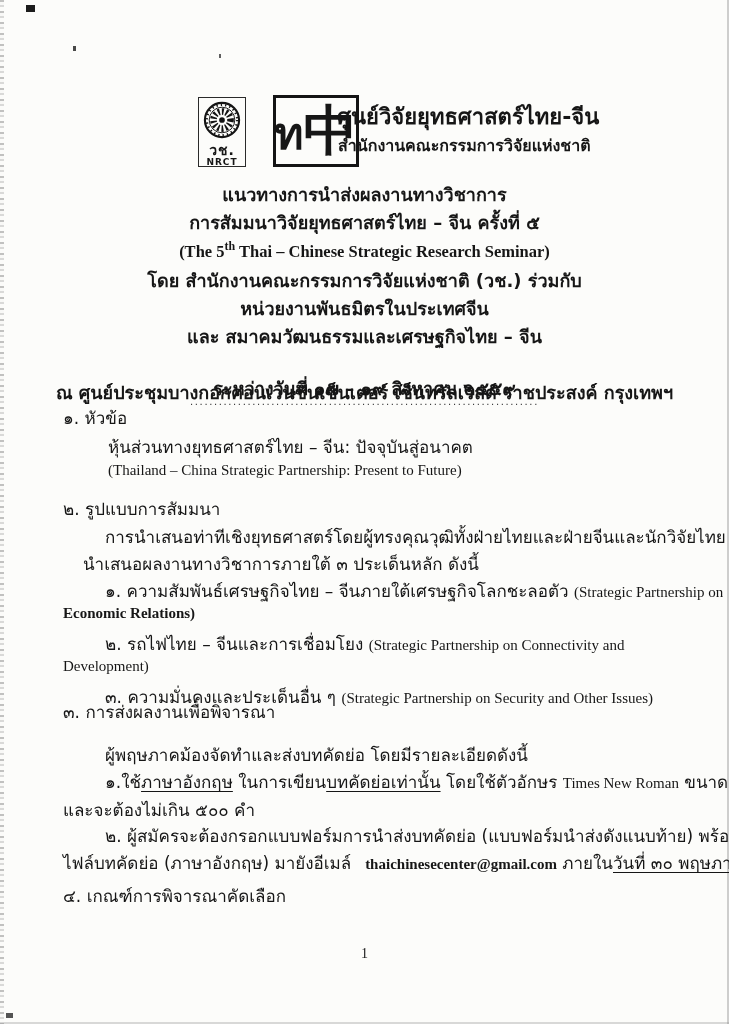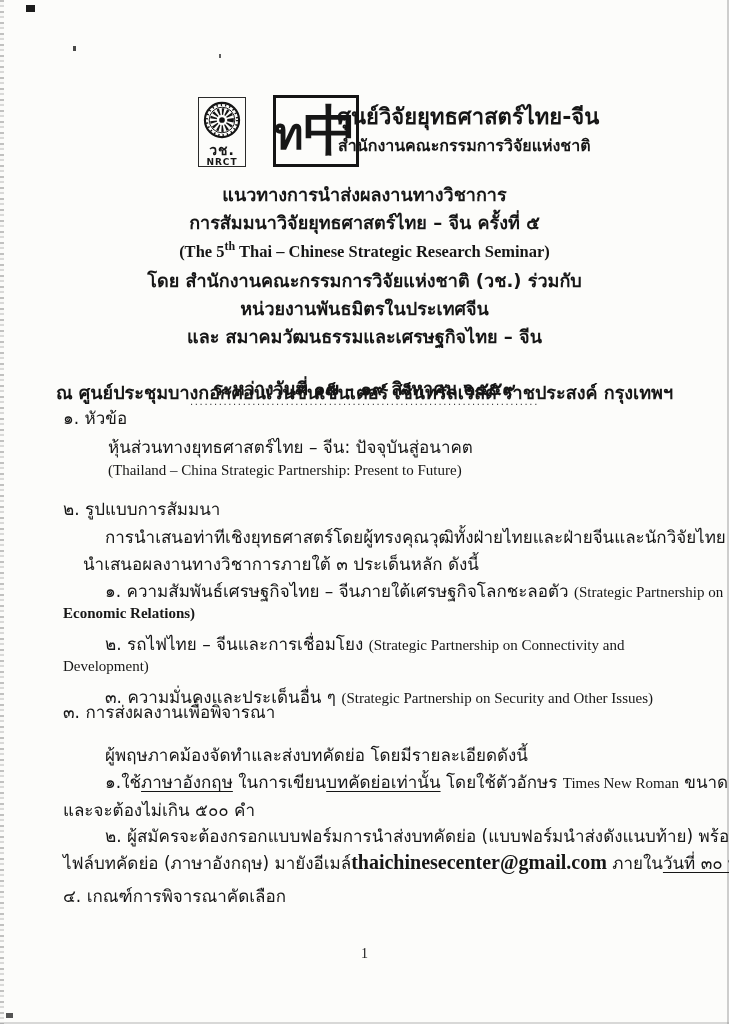--- a/index.html
+++ b/index.html
@@ -39,21 +39,21 @@
         font-size:18px; white-space:nowrap; }
   .tl-en { font-family:"Liberation Serif", serif; font-size:16.5px; }
   .tl-en sup { font-size:12px; }
   .divider { position:absolute; left:0; width:100%; text-align:center;
     font-size:10px; letter-spacing:1.6px; color:#333; }
 
   
   .bl { position:absolute; font-size:17px; white-space:nowrap; }
   .head { font-weight:normal; font-size:17px;text-align:center; }
   .lat { font-family:"Liberation Serif", serif; font-size:15px; }
-  .lat-b { font-family:"Liberation Serif", serif; font-size:20px; font-weight:bold; }
+  .lat-b { font-family:"Liberation Serif", serif; font-size:15px; font-weight:bold;margin-left:14px; }
   .u { text-decoration:underline; text-underline-offset:3px; }
   .page-num { position:absolute; left:0; top:946px; width:100%; text-align:center;
     font-family:"Liberation Serif", serif; font-size:14px; }
 </style>
 </head>
 <body>
 
 <div class="page">
 
   <div class="edge-left"></div>

